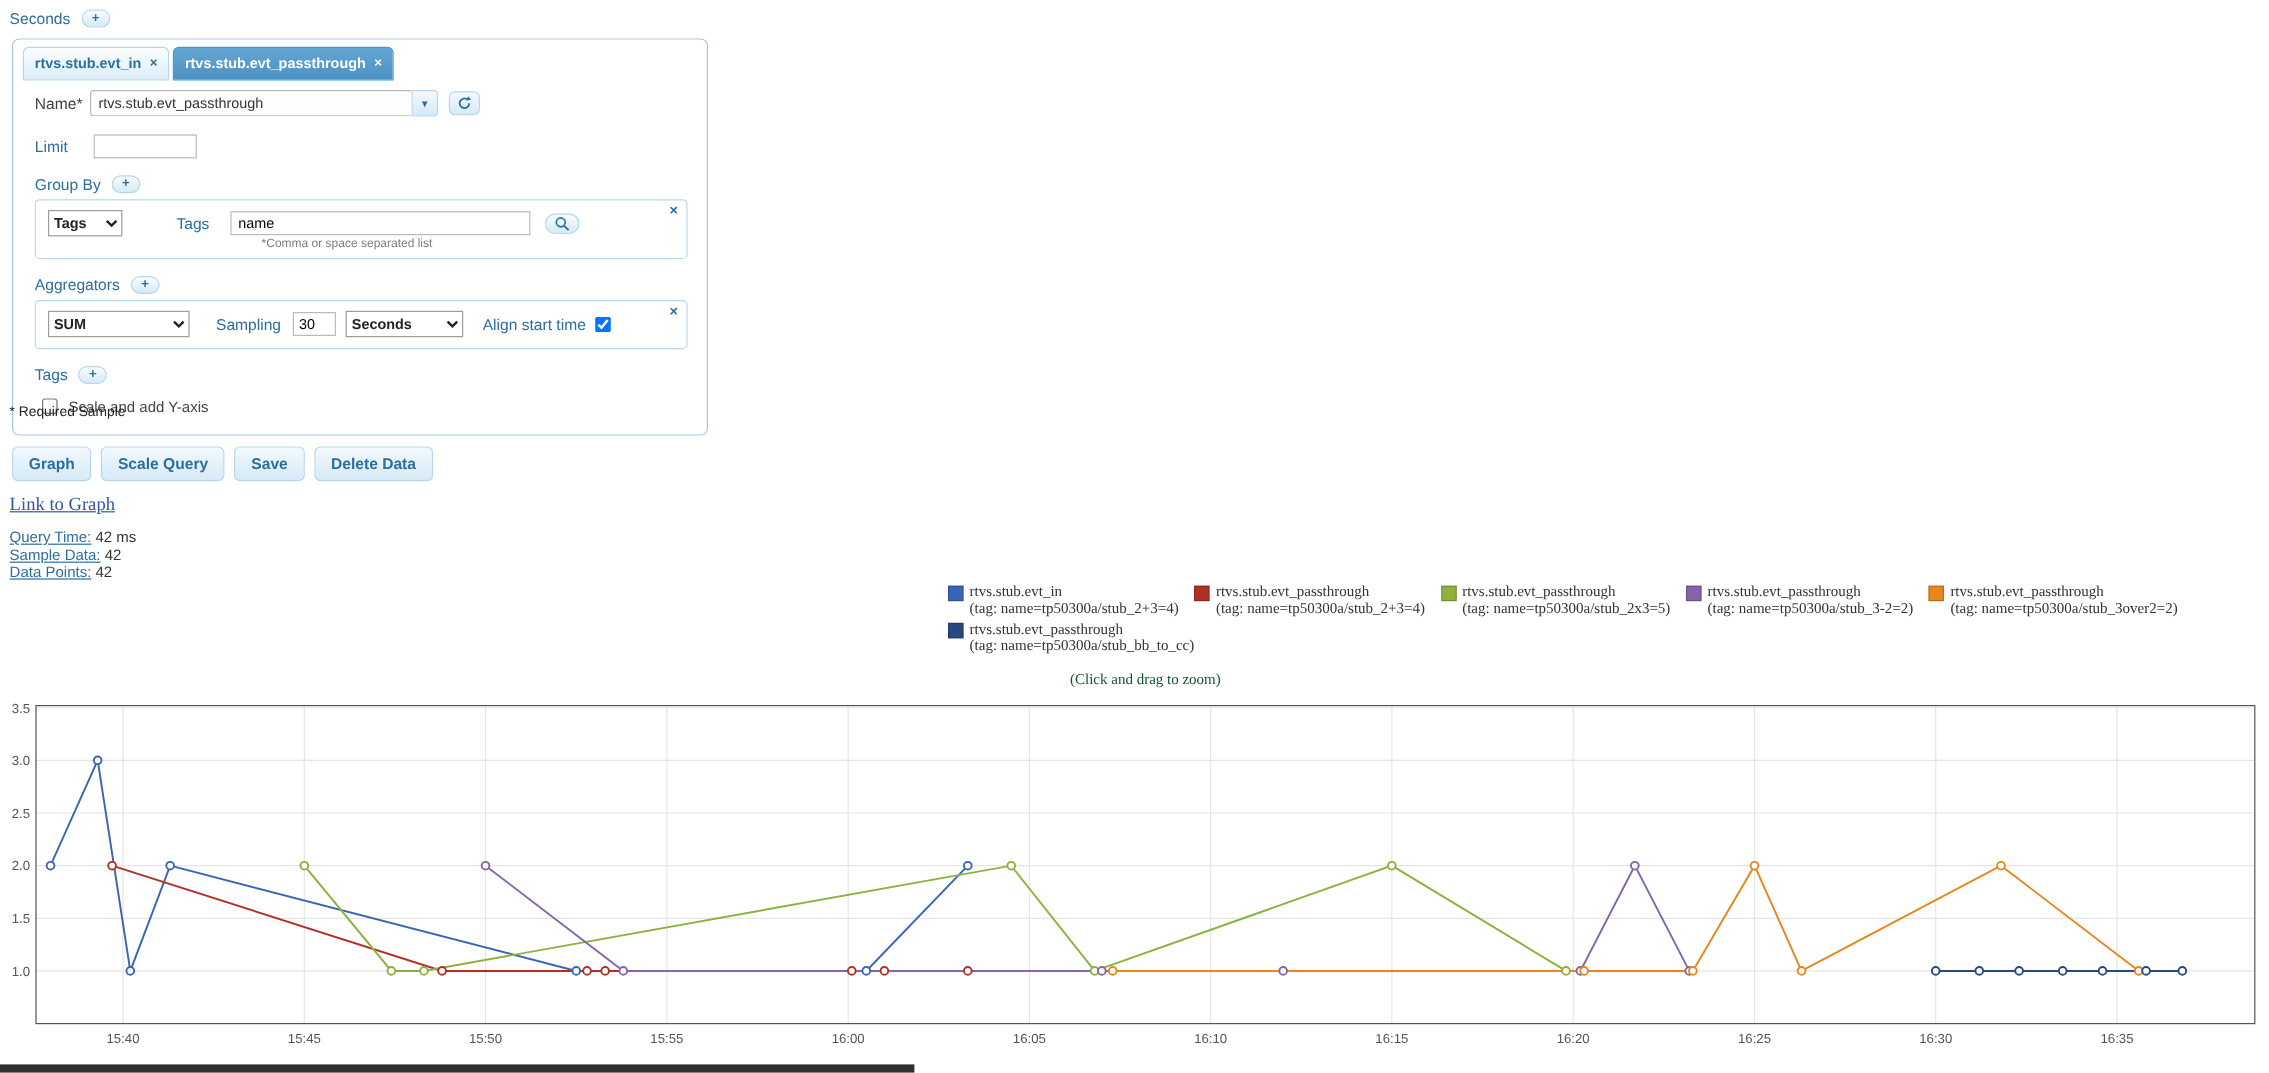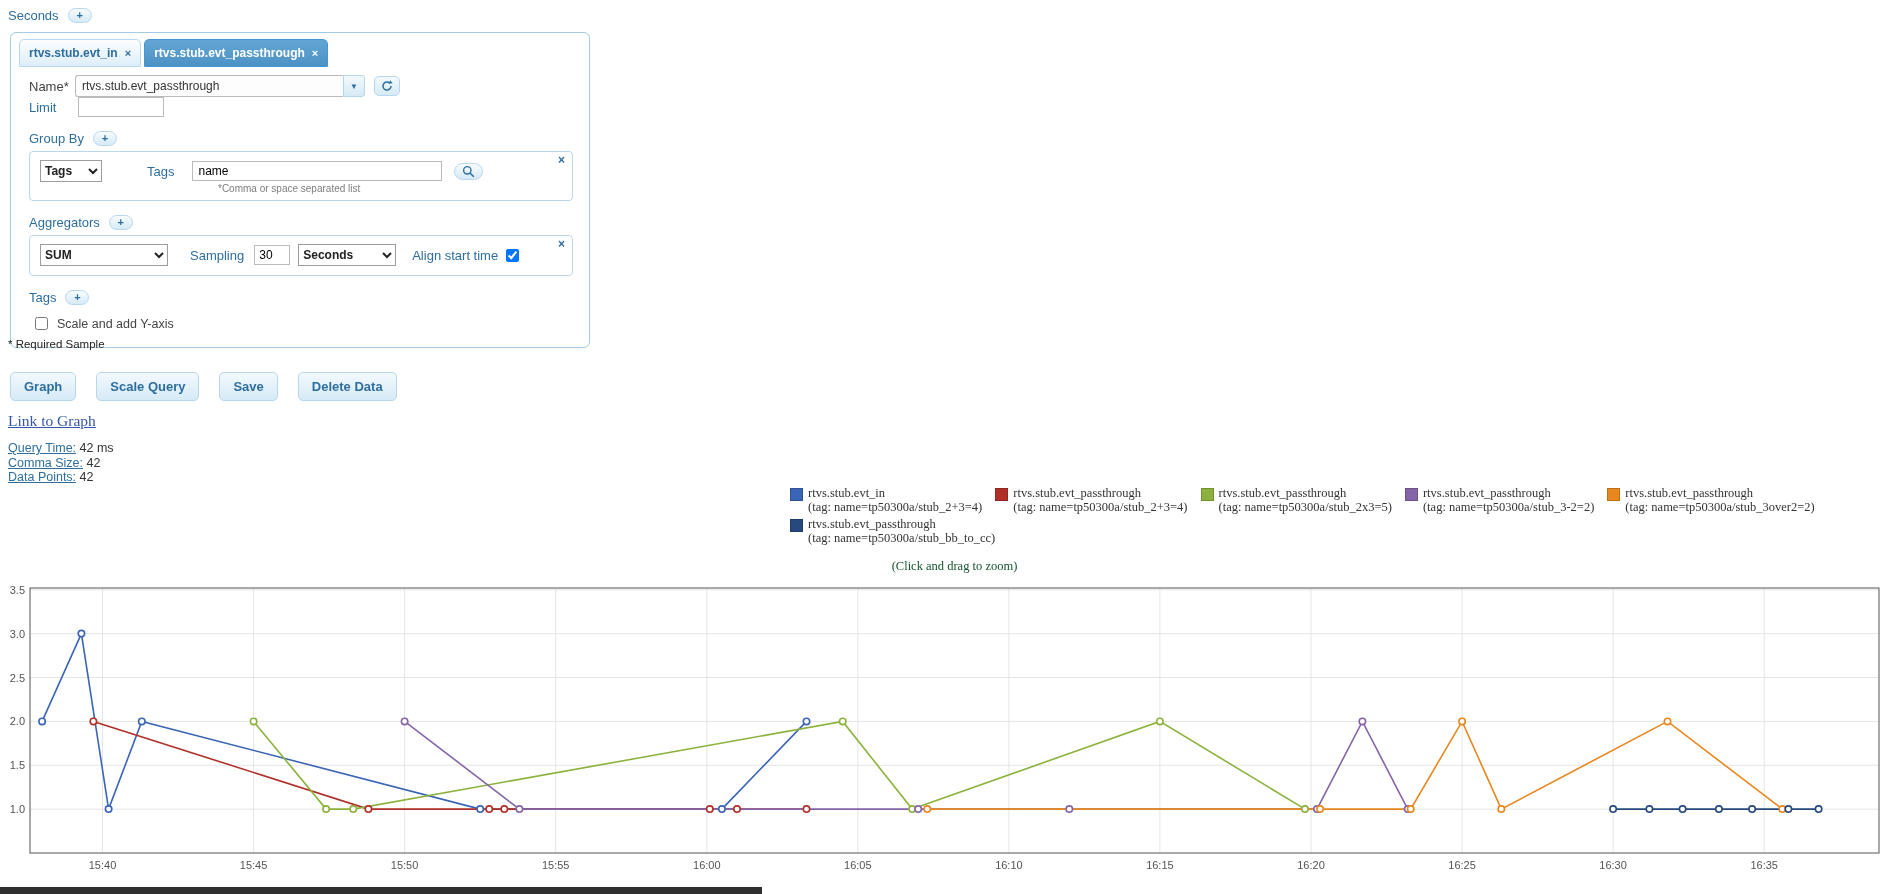--- a/index.html
+++ b/index.html
@@ -53,21 +53,21 @@
   .combo-toggle {
     width:22px; border:1px solid #b9d7ec; border-radius:0 3px 3px 0;
     background:linear-gradient(#f3fafd,#d5eaf6); color:#2e6e9e;
     font-size:8px; display:flex; align-items:center; justify-content:center; cursor:pointer;
   }
   .refresh-btn {
     margin-left:9px; width:26px; height:20px; border:1px solid #b9d7ec; border-radius:5px;
     background:linear-gradient(#f3fafd,#d5eaf6);
     display:flex; align-items:center; justify-content:center; cursor:pointer;
   }
-  .limit-row { gap:22px; }
+  .limit-row { margin-top:15px; gap:22px; }
   .limit-row input {
     width:86px; height:20px; border:1px solid #bbbbbb; padding:2px 5px; font-size:12px;
     font-family:"Liberation Sans",sans-serif;
   }
   .section-row { margin-top:14px; margin-bottom:5px; display:flex; align-items:center; gap:9px; color:#2e6e9e; font-size:13px; }
   .sub-box {
     position:relative; margin-right:4px;
     border:1px solid #bcd7ea; border-radius:4px; padding:8px 10px 4px 10px;
   }
   .close-x {
@@ -81,33 +81,33 @@
   }
   .tags-select { width:62px; }
   .gb-tags-label { margin-left:45px; color:#2e6e9e; }
   .gb-input { margin-left:18px; width:250px; height:20px; border:1px solid #bbbbbb; padding:2px 5px; font-size:12px; font-family:"Liberation Sans",sans-serif; }
   .search-btn {
     margin-left:12px; width:29px; height:17px; border:1px solid #b9d7ec; border-radius:9px;
     background:linear-gradient(#f8fcfe,#d5eaf6);
     display:flex; align-items:center; justify-content:center; cursor:pointer; padding:0;
   }
   .hint { margin:1px 0 2px 178px; font-size:10px; color:#7d7d7d; }
-  .agg-select { width:128px; }
+  .agg-select { width:118px; }
   .agg-sampling-label { margin-left:22px; color:#2e6e9e; }
   .agg-sampling-input { margin-left:10px; width:36px; height:20px; border:1px solid #bbbbbb; padding:2px 4px; font-size:12px; font-family:"Liberation Sans",sans-serif; }
   .unit-select { margin-left:8px; width:98px; }
   .align-label { margin-left:16px; color:#2e6e9e; }
   .agg-box .frow { padding-bottom:5px; }
   .align-checkbox { margin-left:8px; }
   .scale-row { margin-top:9px; margin-left:2px; display:flex; align-items:center; gap:6px; color:#444; font-size:12.5px; }
 
   .required-note { position:absolute; left:8px; top:338px; font-size:11.5px; color:#222; }
 
   
-  .action-row { position:absolute; left:10px; top:372px; display:flex; gap:20px; }
+  .action-row { position:absolute; left:10px; top:372px; display:flex; gap:8px; }
   .action-btn {
     padding:6px 13px; border:1px solid #b9d7ec; border-radius:5px;
     background:linear-gradient(#f2f9fd,#d6eaf7);
     color:#2e6e9e; font-weight:bold; font-size:13px;
     font-family:"Liberation Sans",sans-serif; cursor:pointer;
   }
 
   .link-to-graph {
     position:absolute; left:8px; top:412px;
     font-family:"Liberation Serif", serif; font-size:15.5px;
@@ -253,21 +253,21 @@
 </div>
 
 <a class="link-to-graph">Link to Graph</a>
 
 <div class="stats">
   <div>
     <span class="blue">Query Time:</span>
     <span>42 ms</span>
   </div>
   <div>
-    <span class="blue">Comma Size:</span>
+    <span class="blue">Sample Data:</span>
     <span>42</span>
   </div>
   <div>
     <span class="blue">Data Points:</span>
     <span>42</span>
   </div>
 </div>
 
 <div class="legend">
   <div class="legend-row">

